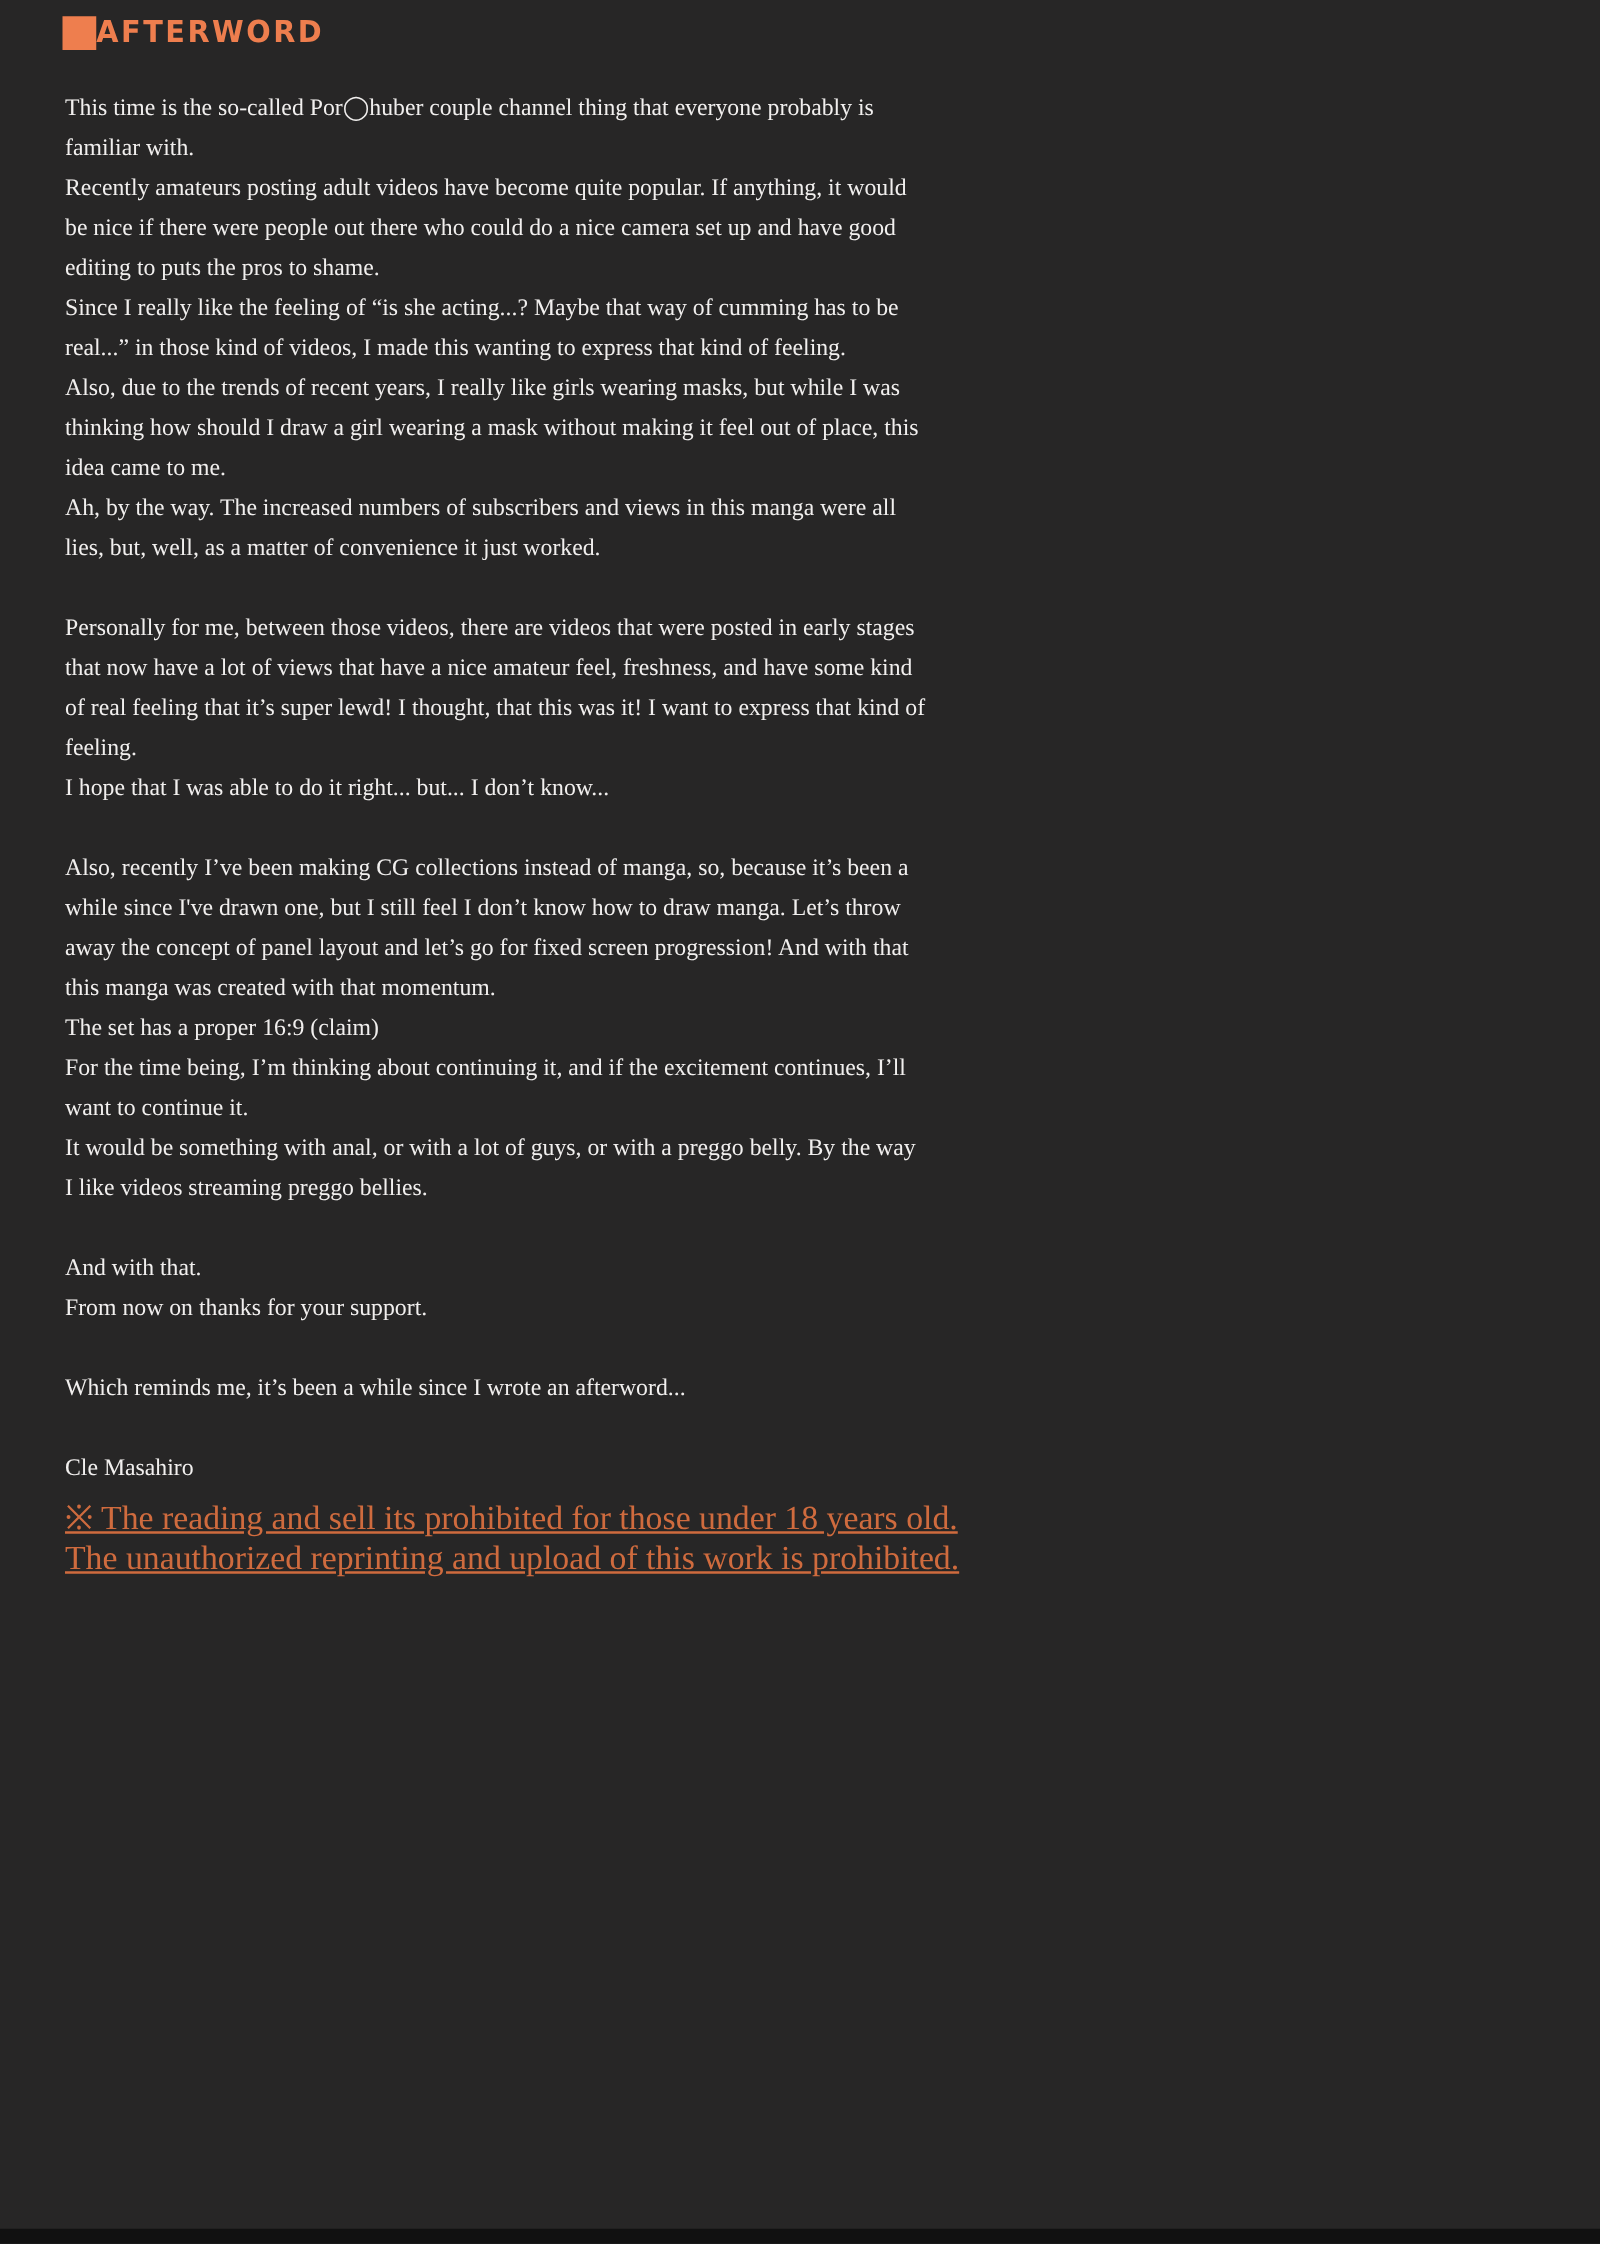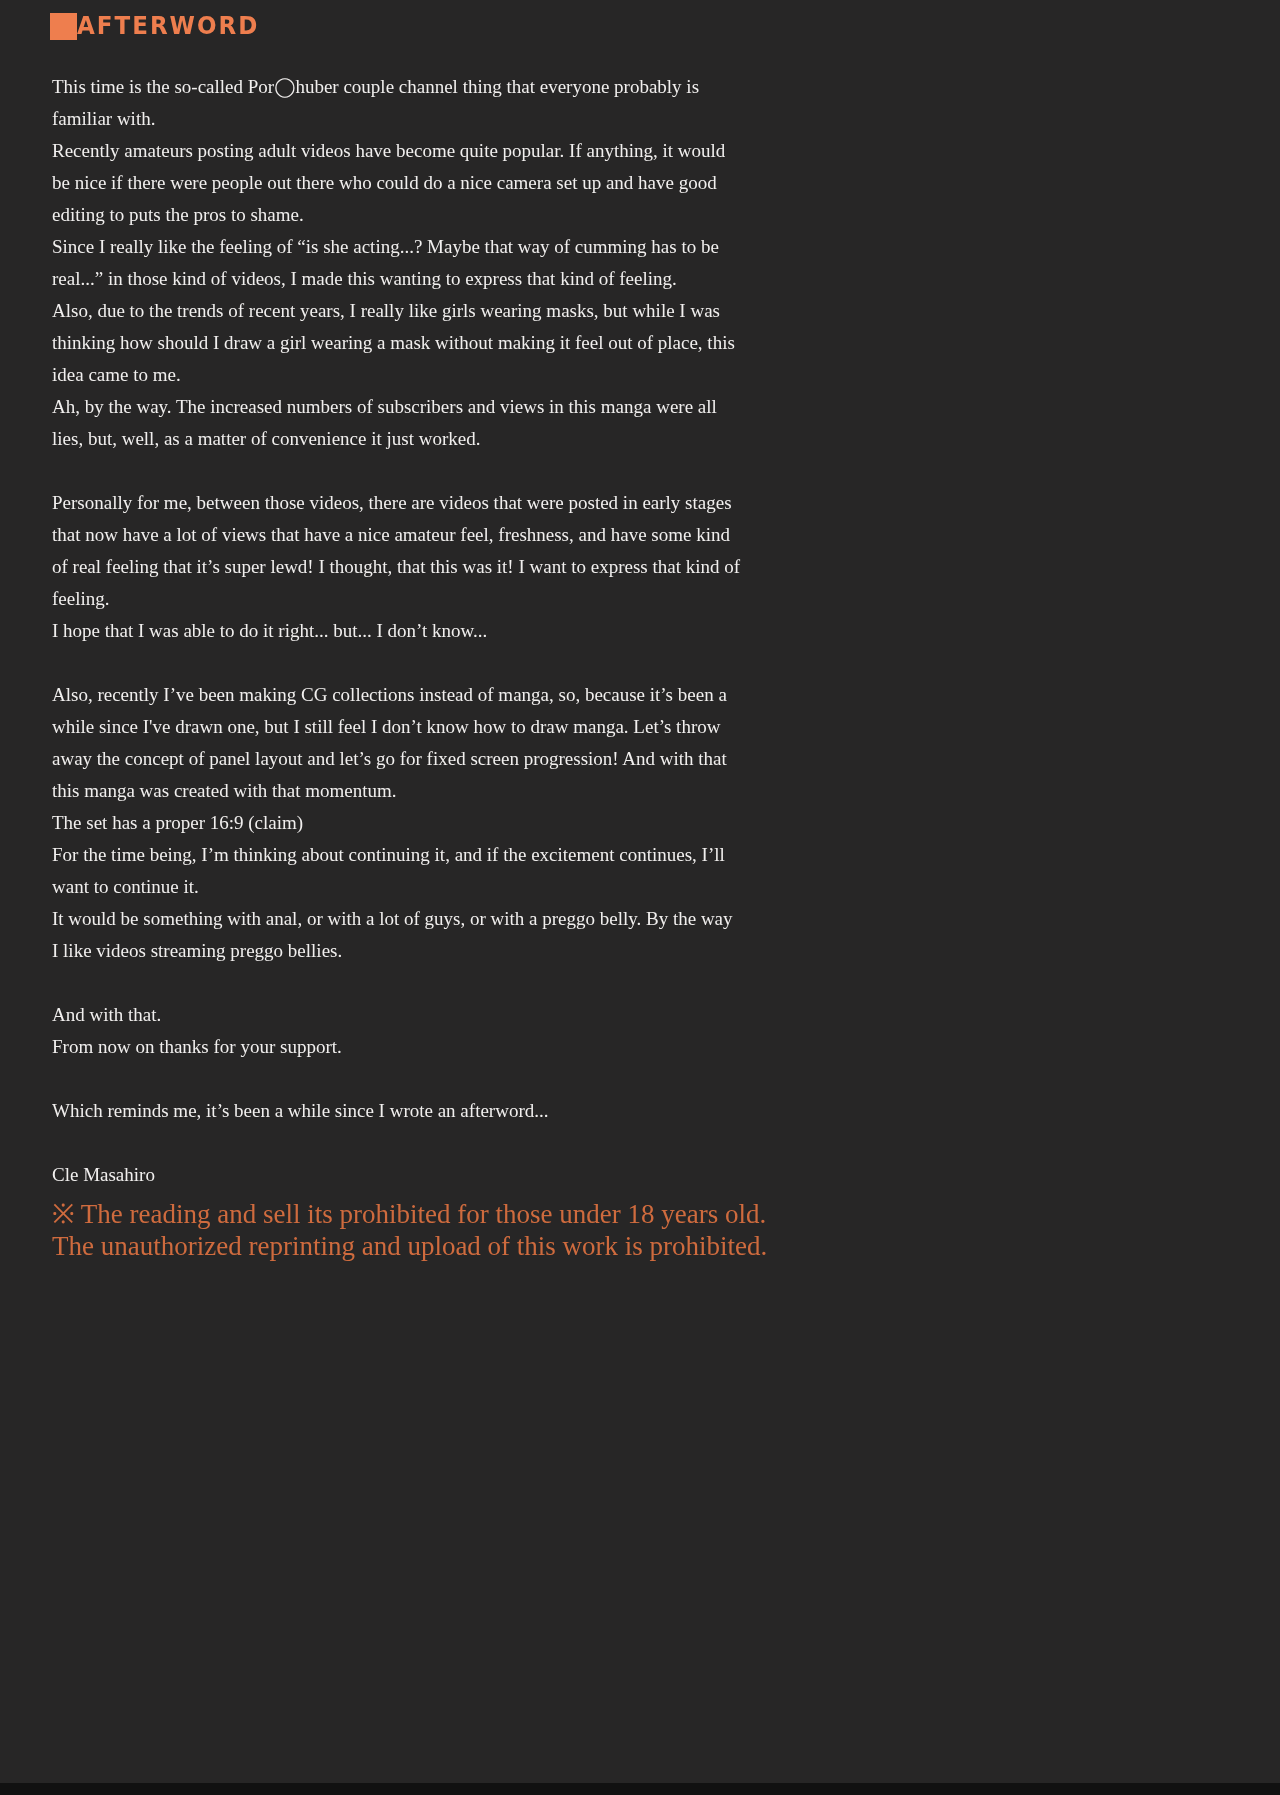--- a/index.html
+++ b/index.html
@@ -47,20 +47,21 @@
     letter-spacing:0;
   }
   .notice{
     position:absolute;
     left:52px;top:1198px;
     width:992px;
     color:var(--notice);
     font-size:27px;
     line-height:32px;
     white-space:pre-line;
+    text-decoration:underline;
   }
   .bottom-bar{
     position:absolute;
     left:0;bottom:0;
     width:1280px;height:12px;
     background:var(--bottom-bar);
   }
 </style>
 </head>
 <body>

